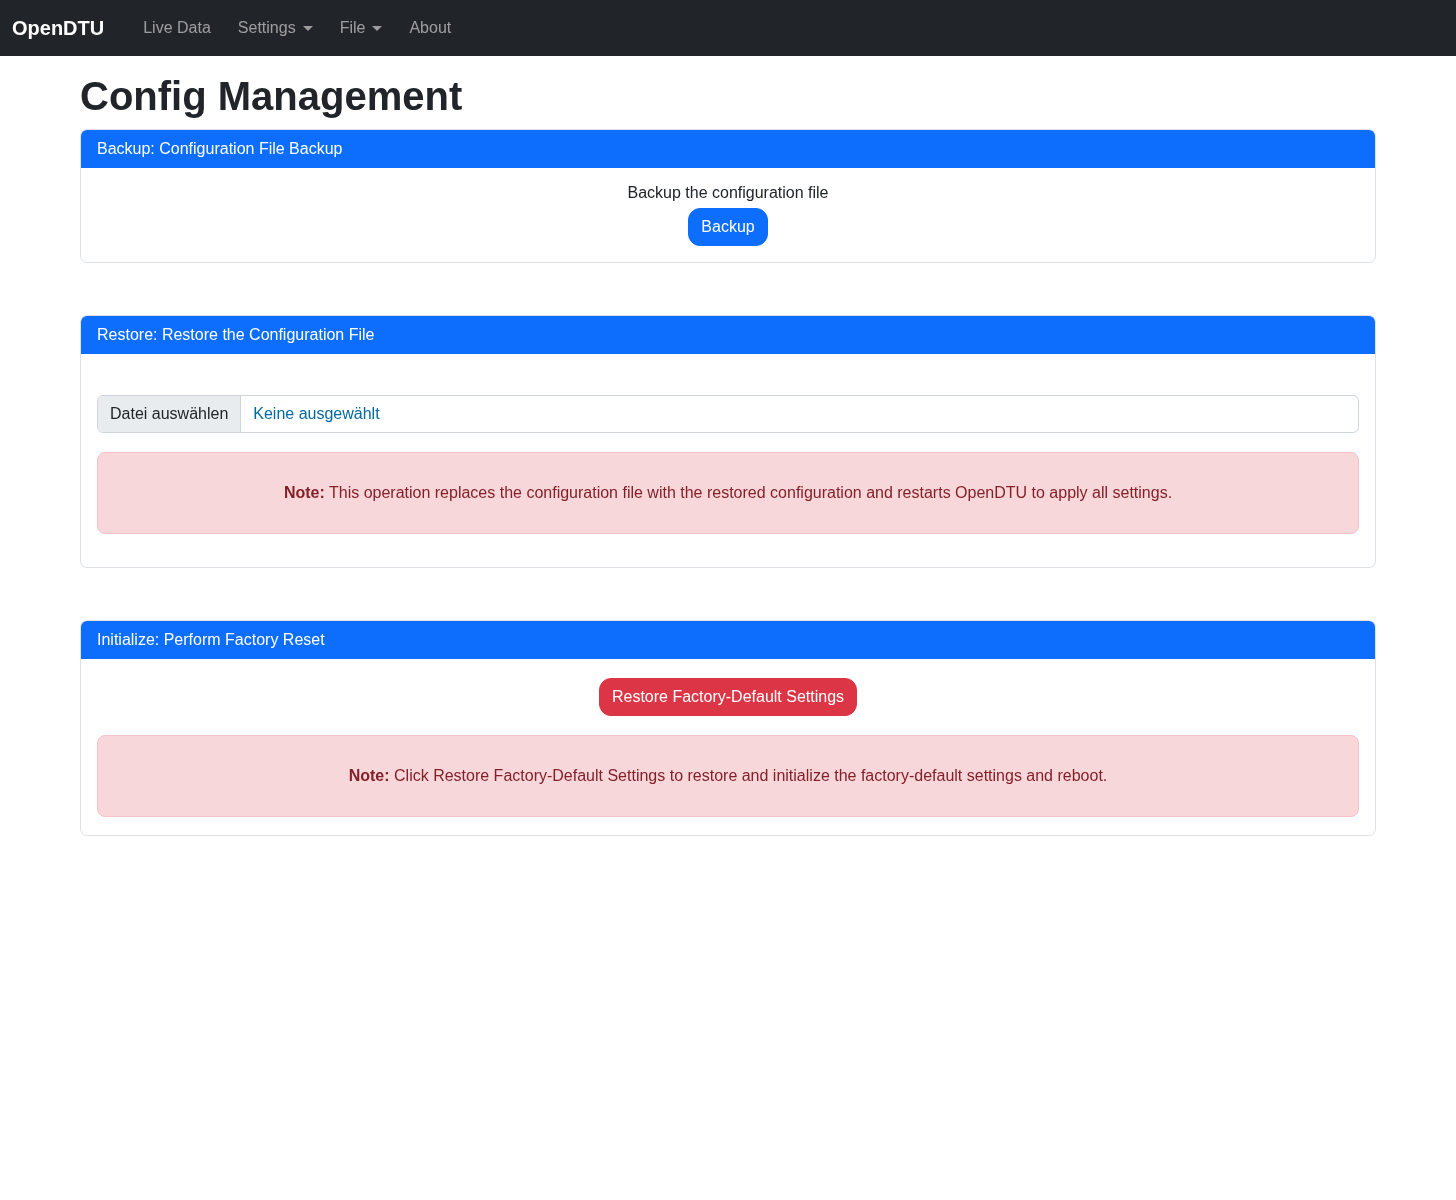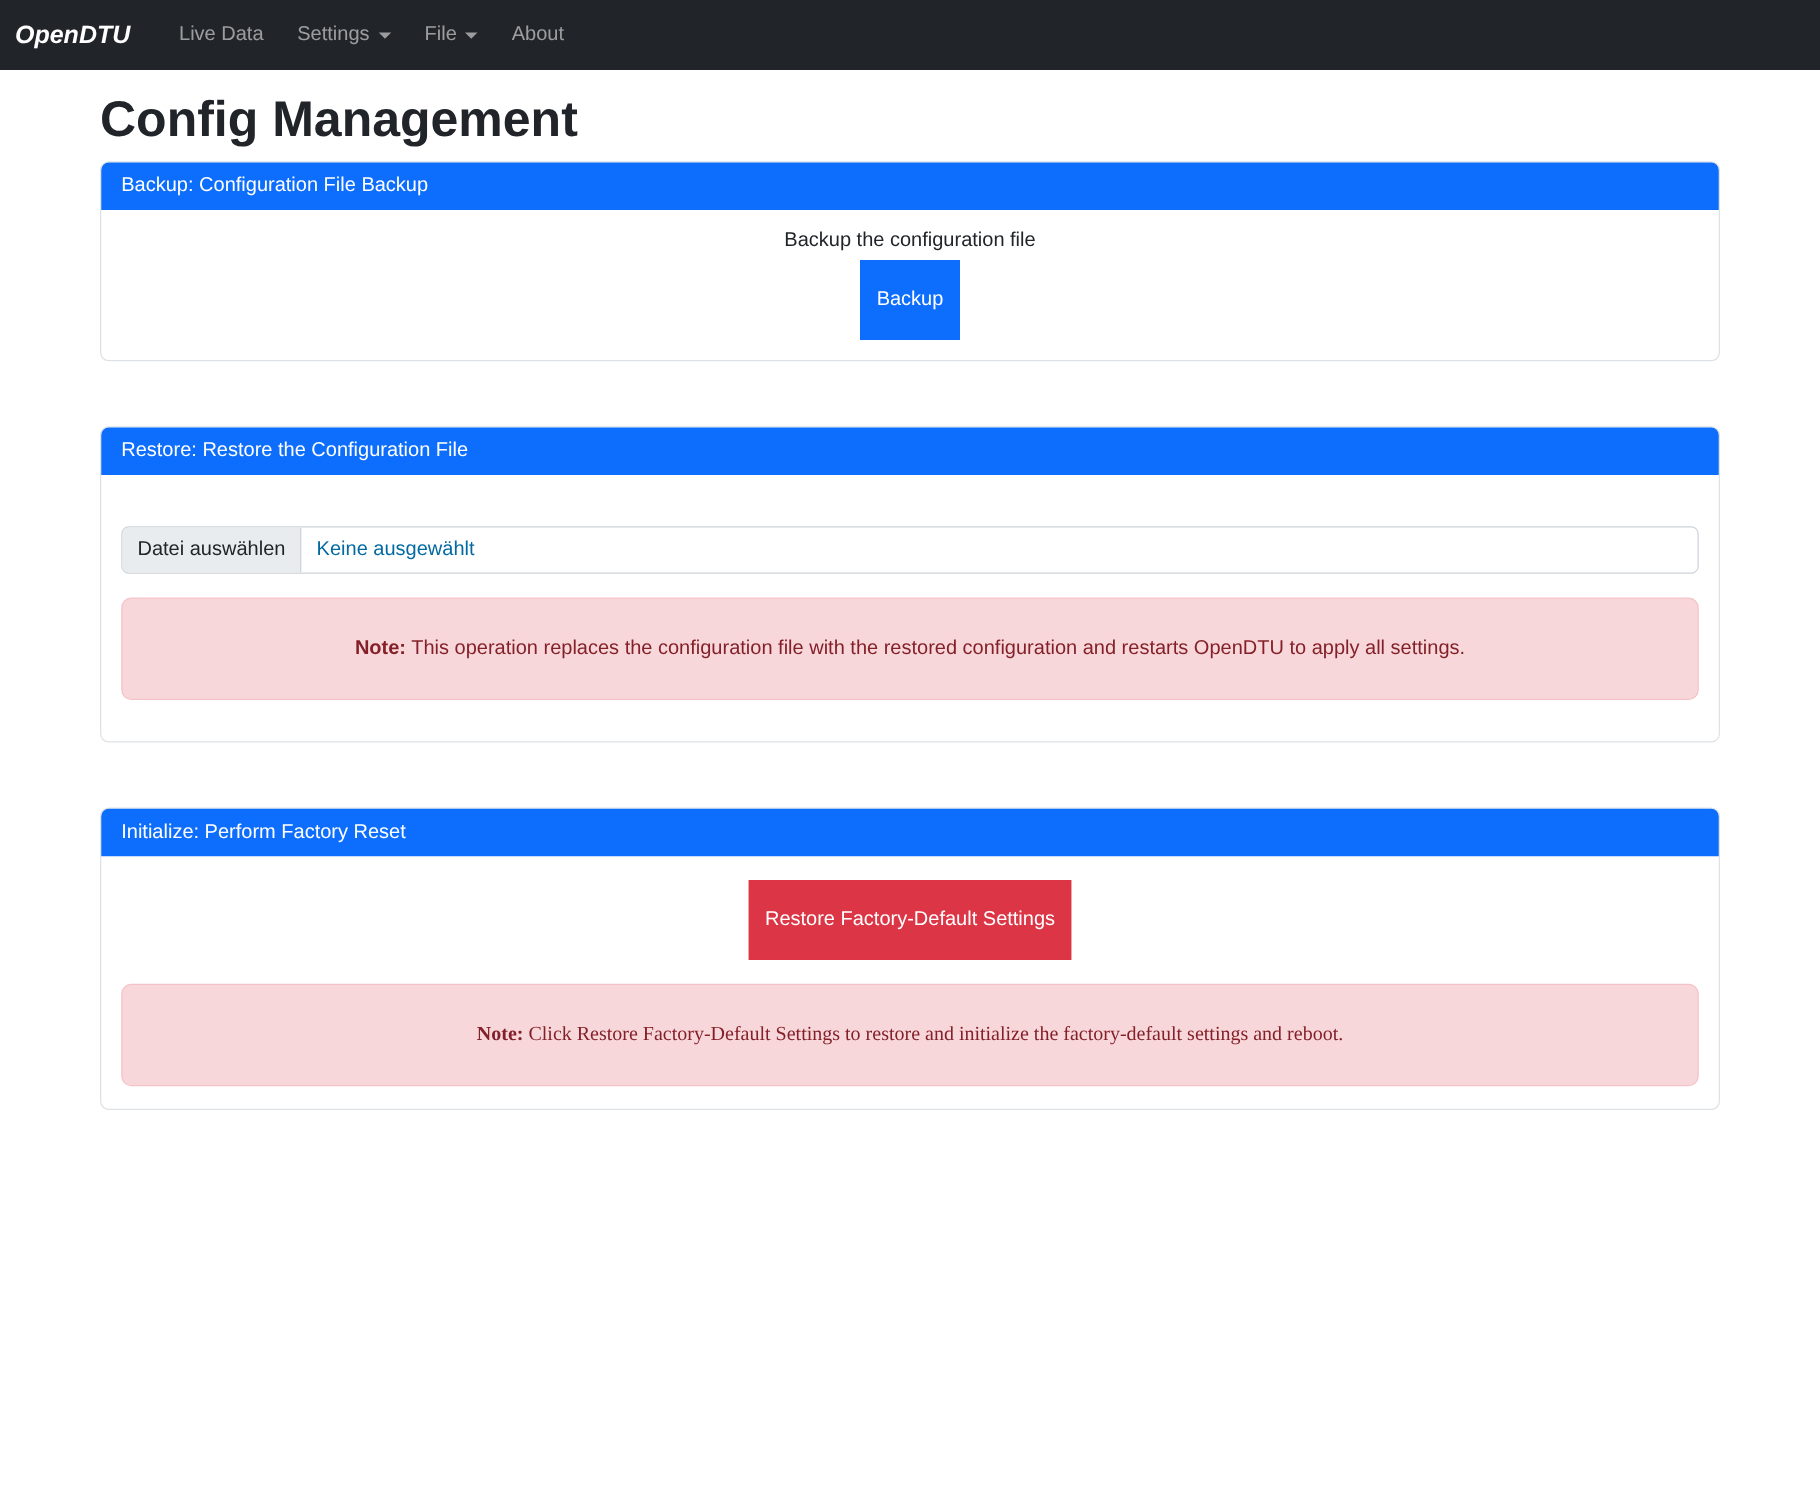--- a/index.html
+++ b/index.html
@@ -19,21 +19,20 @@
     align-items: center;
     padding: 0 12px;
   }
   .navbar-brand {
     color: #ffffff;
     font-size: 20px;
     font-weight: 600;
     text-decoration: none;
     margin-right: 26px;
     cursor: pointer;
-    font-style: italic;
   }
   .nav-link {
     color: rgba(255,255,255,0.55);
     font-size: 16px;
     text-decoration: none;
     padding: 8px 0;
     margin: 0 14px 0 13px;
     cursor: pointer;
     display: inline-flex;
     align-items: center;
@@ -74,22 +73,22 @@
     font-size: 16px;
     line-height: 22px;
     border-radius: 6px 6px 0 0;
   }
   .card-body { padding: 16px; }
 
   
   .btn {
     display: inline-block;
     border: 1px solid transparent;
-    border-radius: 0;
-    padding: 20px 12px;
+    border-radius: 12px;
+    padding: 7px 12px;
     font-size: 16px;
     line-height: 22px;
     color: #ffffff;
     cursor: pointer;
     font-family: inherit;
   }
   .btn-primary { background: #0d6efd; border-color: #0d6efd; }
   .btn-danger  { background: #dc3545; border-color: #dc3545; }
 
   
@@ -136,21 +135,21 @@
     border-radius: 8px;
     color: #842029;
     text-align: center;
     padding: 29px;
     font-size: 16px;
     line-height: 22px;
     margin-top: 19px;
   }
   .alert-note b { font-weight: 700; }
   .restore-note { margin-bottom: 17px; }
-  .init-note { margin-bottom: 2px; font-family: Liberation Serif, serif; }
+  .init-note { margin-bottom: 2px; }
 
   .reset-row {
     text-align: center;
     margin-top: 3px;
   }
 </style>
 </head>
 <body>
 
 <nav class="navbar">

